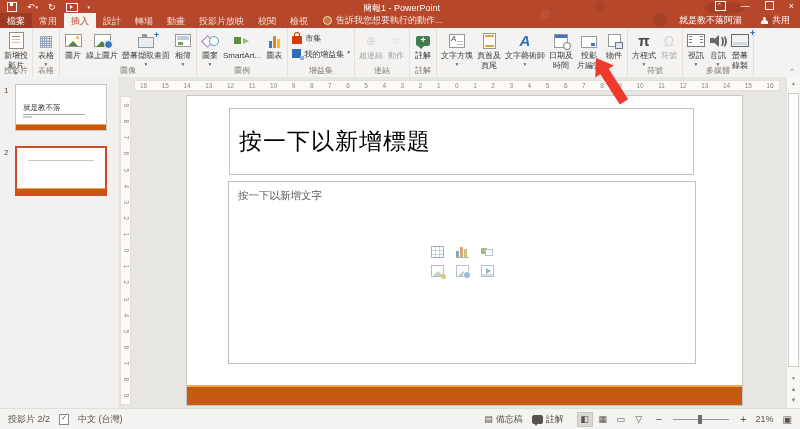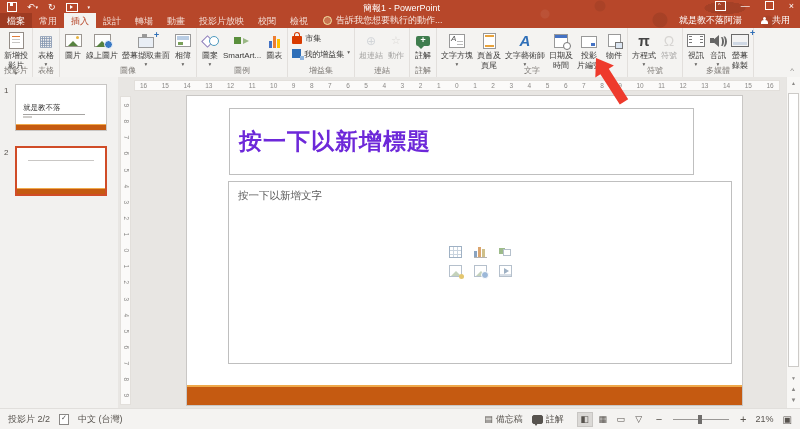--- a/index.html
+++ b/index.html
@@ -124,22 +124,22 @@
   .tband{position:absolute;left:0;right:0;bottom:0;height:5px;background:#C55A11;border-top:1px solid #EFA94B;}
   .tline{position:absolute;left:11px;right:11px;top:12px;height:1px;background:#c9c7c5;}
   
   #editor{position:absolute;left:118px;top:77px;right:13px;bottom:21px;background:#e8e6e3;}
   #hruler{position:absolute;left:16px;top:3px;width:646px;height:11px;background:#fbfaf9;border:1px solid #e2dfdb;display:flex;justify-content:space-between;align-items:center;padding:0 5px;box-sizing:border-box;font-size:6.5px;color:#8a8886;}
   #vruler{position:absolute;left:2px;top:19px;width:11px;height:309px;background:#fbfaf9;border:1px solid #e2dfdb;display:flex;flex-direction:column;justify-content:space-between;align-items:center;padding:5px 0;box-sizing:border-box;font-size:6.5px;color:#8a8886;}
   #vruler span{transform:rotate(90deg);display:block;line-height:1;}
   #canvas{position:absolute;left:69px;top:19px;width:555px;height:309px;background:#fff;box-shadow:0 0 0 1px #c9c7c5;}
   .ph{position:absolute;border:1px solid #BFBFBF;background:transparent;box-sizing:border-box;}
   .ph.title{left:42px;top:12px;width:465px;height:67px;display:flex;align-items:center;}
-  .ph.title span{font-size:23px;color:#6d28d9;padding-left:9px;letter-spacing:1px;font-weight:bold;}
-  .ph.body{left:41px;top:85px;width:504px;height:183px;}
+  .ph.title span{font-size:23px;color:#000000;padding-left:9px;letter-spacing:1px;}
+  .ph.body{left:41px;top:85px;width:468px;height:183px;}
   .phtext{font-size:10.5px;color:#595959;padding:7px 0 0 9px;}
   .icon-grid{position:absolute;left:50%;top:64px;transform:translateX(-50%);display:grid;grid-template-columns:repeat(3,16px);gap:7px 9px;justify-items:center;align-items:center;}
   .cpi{width:13px;height:12px;position:relative;display:block;box-sizing:border-box;}
   .cp-table{border:1px solid #9fb1c4;background:linear-gradient(#c9d4df 1px,transparent 1px) 0 3px/100% 4px,linear-gradient(90deg,#c9d4df 1px,transparent 1px) 3px 0/4px 100%,#fff;}
   .cp-chart{display:flex;align-items:flex-end;gap:1px;border-bottom:1px solid #b5b3b0;}
   .cp-chart i{width:3px;display:block;}
   .cp-chart .c1{height:6px;background:#8aa3c0;}
   .cp-chart .c2{height:10px;background:#dba56e;}
   .cp-chart .c3{height:8px;background:#cfc08a;}
   .cp-smart::before{content:"";position:absolute;left:0;top:2px;width:6px;height:6px;background:#9dbb8a;}
@@ -375,21 +375,20 @@
           </span>
         <span class="lbl">投影
 片編號</span>
       </button>
       <button class="rbtn">
         <span class="ric">
             <i class="i-object"></i>
           </span>
         <span class="lbl">物件</span>
       </button>
-      <div class="glabel">文字</div>
     </div>
     <div class="grp">
       <button class="rbtn">
         <span class="ric g gi-eq">π</span>
         <span class="lbl">方程式</span>
         <span class="crt">▾</span>
       </button>
       <button class="rbtn disabled">
         <span class="ric g gi-sym">Ω</span>
         <span class="lbl">符號</span>

